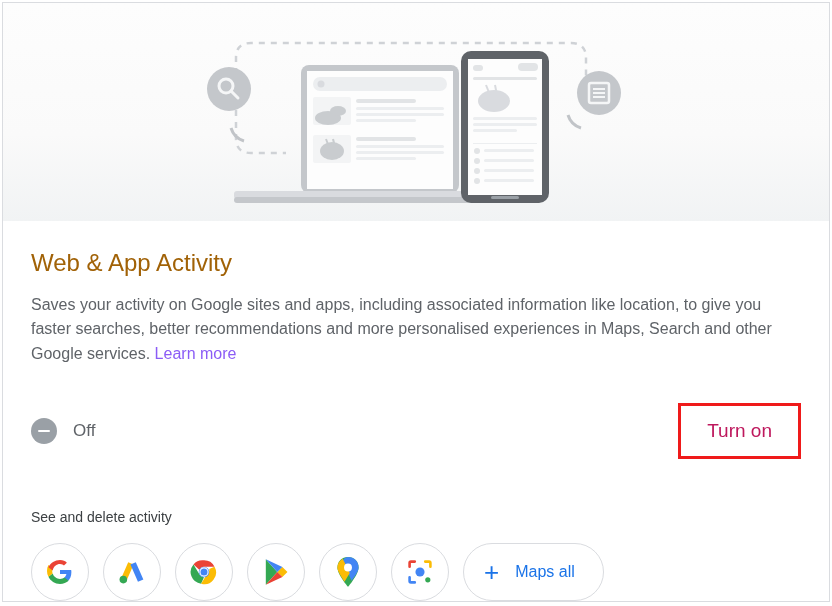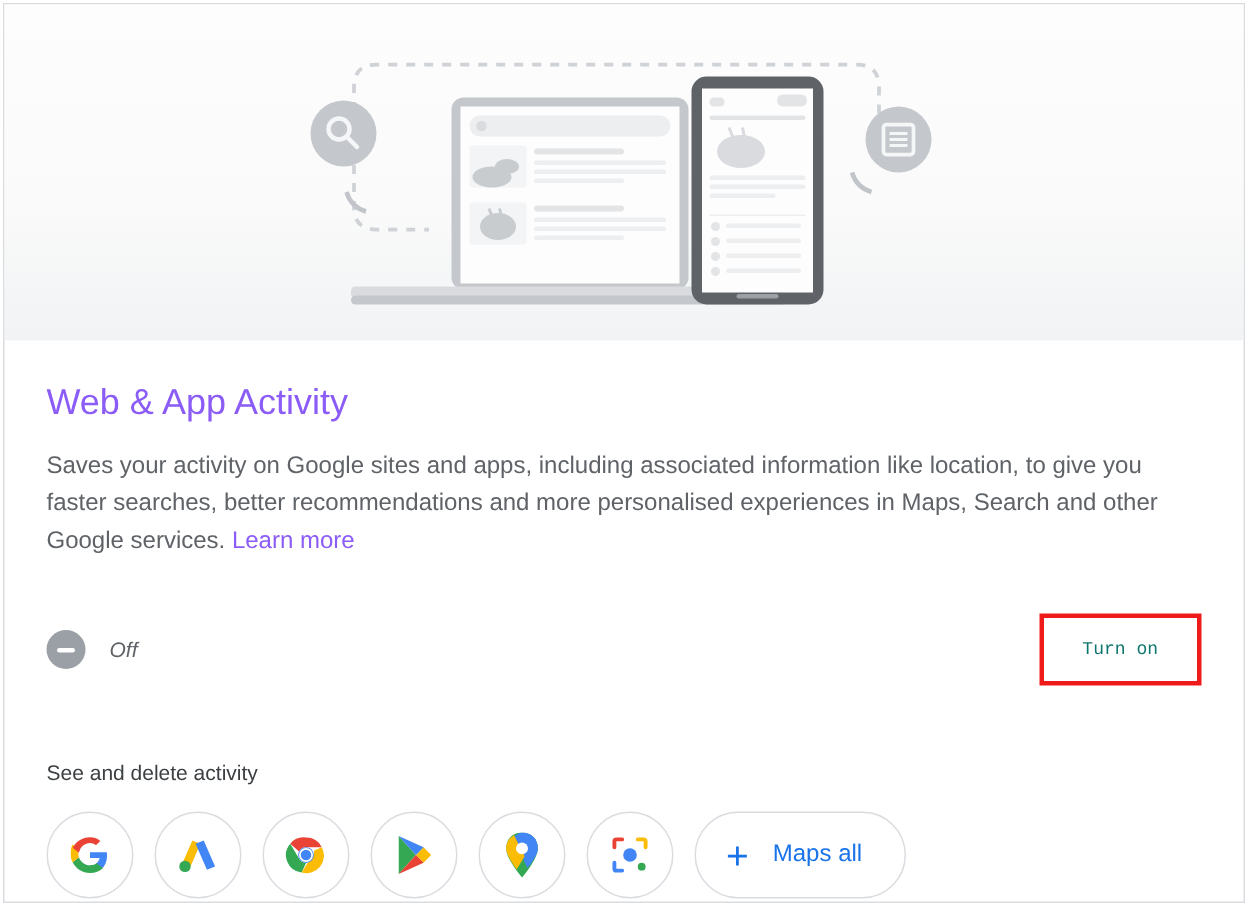--- a/index.html
+++ b/index.html
@@ -1,30 +1,30 @@
 <!DOCTYPE html>
 <html><head>
   <meta charset="utf-8">
   <style>
     * { box-sizing: border-box; margin: 0; padding: 0; }
     body { font-family: Arial, 'Helvetica Neue', sans-serif; background: #fff; width: 832px; height: 606px; }
     .card { border: 1px solid #dadce0; width: 828px; margin: 2px auto; height: 600px; display: flex; flex-direction: column; }
     .hero { background: linear-gradient(to bottom, #fdfdfd 0%, #fafafa 60%, #f1f3f4 100%); height: 224px; position: relative; overflow: hidden; }
     .hero svg { position: absolute; left: 50%; transform: translateX(-50%); top: 20px; }
     .content { padding: 28px 28px 0 28px; flex: 1; }
-    .title { font-size: 24px; color: #8b5cf6; font-weight: 400; margin-bottom: 16px; }
+    .title { font-size: 24px; color: #a16207; font-weight: 400; margin-bottom: 16px; }
     .desc { font-size: 16px; color: #5f6368; line-height: 1.55; }
     .learn-more { color: #8b5cf6; text-decoration: none; }
     .status-row { display: flex; align-items: center; justify-content: space-between; margin-top: 36px; }
     .status-left { display: flex; align-items: center; gap: 16px; }
     .status-icon { width: 26px; height: 26px; border-radius: 50%; background: #9aa0a6; display: flex; align-items: center; justify-content: center; }
     .status-icon::after { content: ''; width: 12px; height: 2.5px; background: #fff; border-radius: 2px; }
-    .status-text { font-size: 14px; color: #5f6368; font-style: italic; }
+    .status-text { font-size: 17px; color: #5f6368; }
     .turn-on-wrap { border: 3px solid #ef1a1a; padding: 4px 8px; }
-    .turn-on-btn { background: transparent; border: none; color: #0f766e; font-size: 12px; font-weight: 500; padding: 10px 18px; cursor: pointer; font-family: Liberation Mono, monospace; }
+    .turn-on-btn { background: transparent; border: none; color: #be185d; font-size: 19px; font-weight: 500; padding: 10px 18px; cursor: pointer; font-family: Liberation Sans, sans-serif; }
     .section-title { font-size: 14px; color: #3c4043; font-weight: 400; margin-top: 50px; margin-bottom: 18px; }
     .icon-row { display: flex; gap: 14px; align-items: center; }
     .circle-btn { width: 58px; height: 58px; border-radius: 50%; border: 1px solid #dadce0; background: #fff; display: flex; align-items: center; justify-content: center; cursor: pointer; }
     .view-all-btn { height: 58px; border-radius: 29px; border: 1px solid #dadce0; background: #fff; display: flex; align-items: center; padding: 0 28px 0 20px; gap: 16px; cursor: pointer; color: #1a73e8; font-size: 16px; font-family: inherit; }
     .plus { font-size: 26px; font-weight: 300; color: #1a73e8; }
   </style>
 </head>
 <body>
 
 <div class="card">

